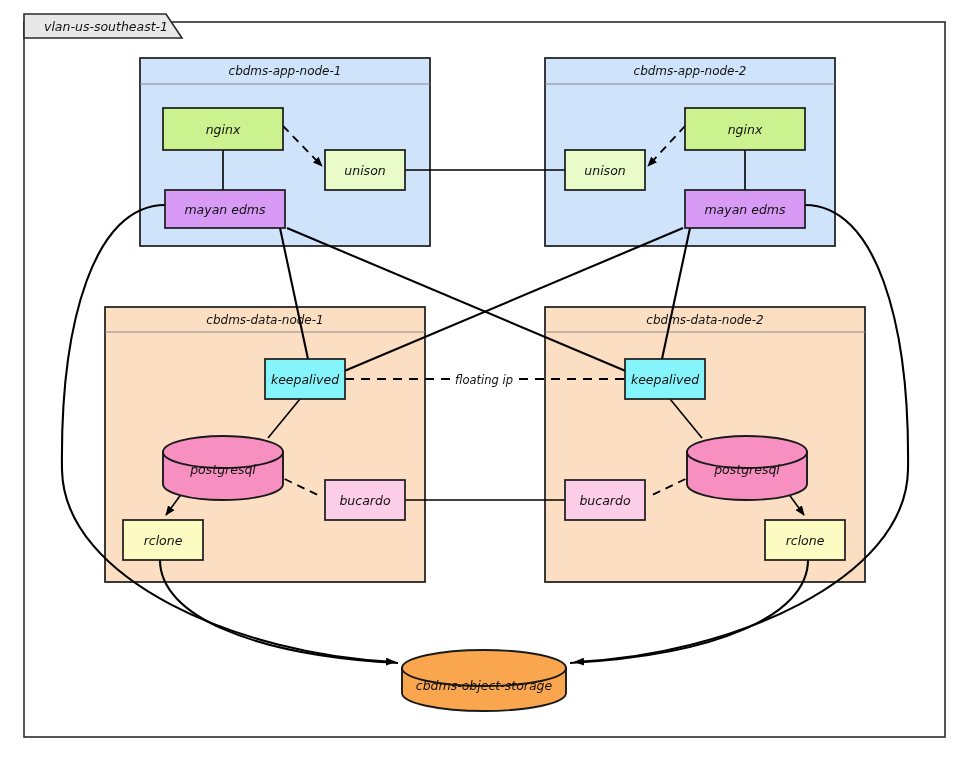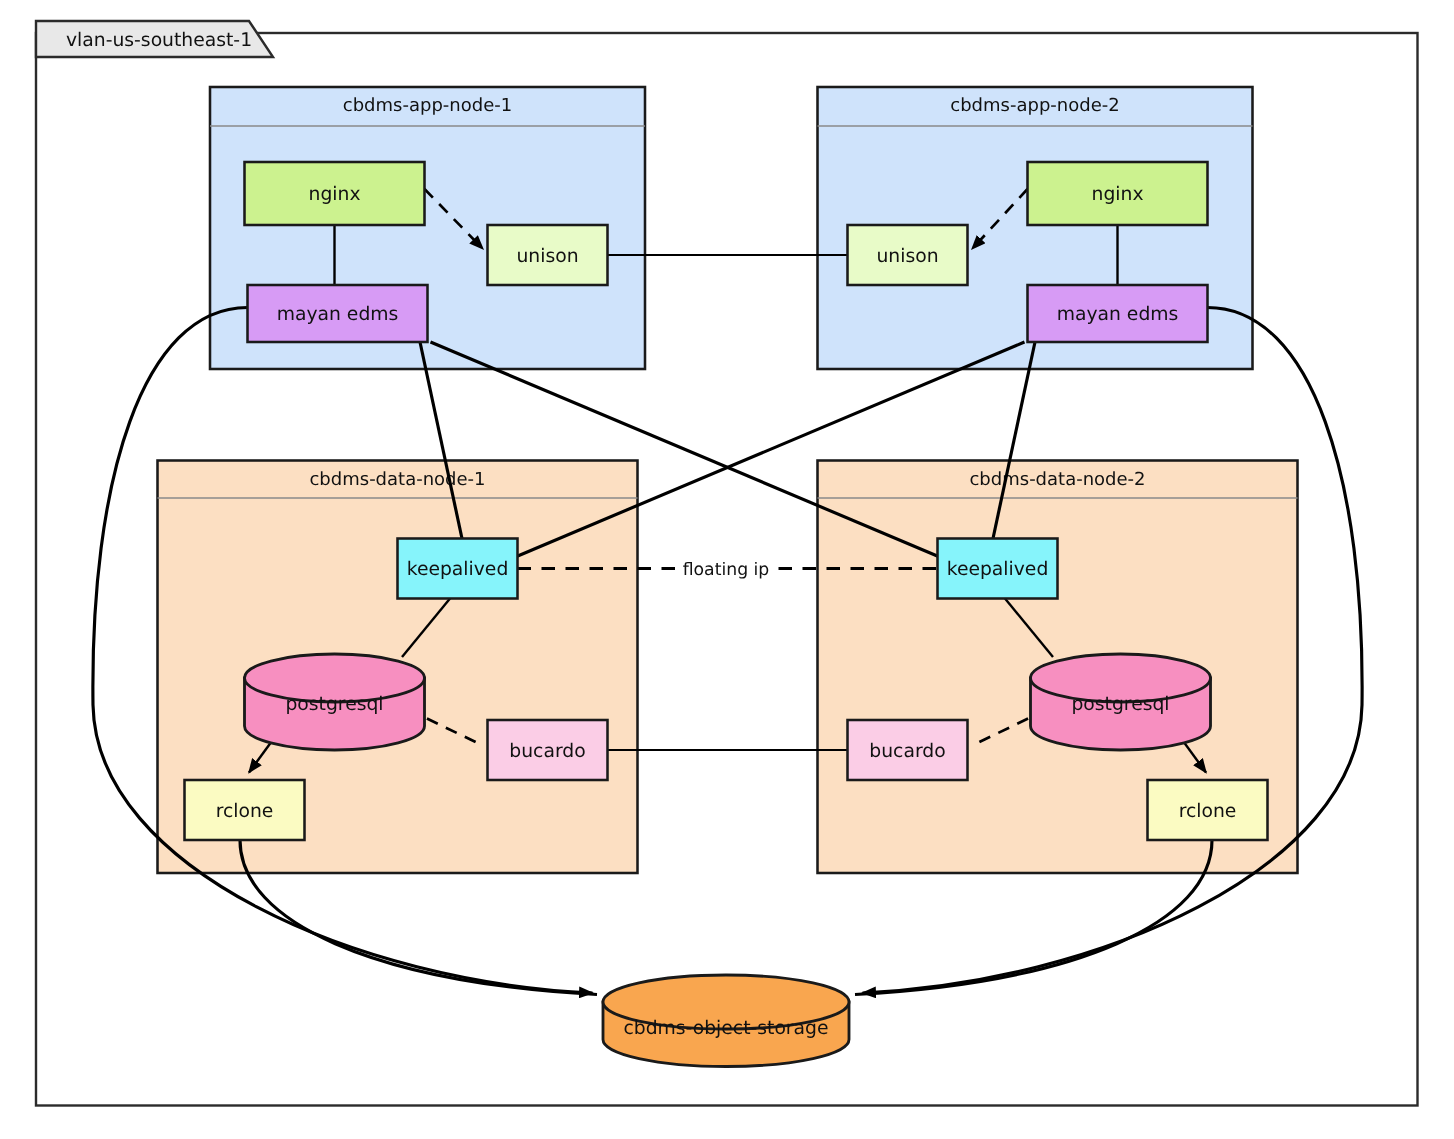--- a/index.html
+++ b/index.html
@@ -10,20 +10,21 @@
   body {
     width: 969px;
     height: 759px;
     font-family: "DejaVu Sans", "Liberation Sans", sans-serif;
     overflow: hidden;
   }
   #diagram-root {
     position: relative;
     width: 969px;
     height: 759px;
+    font-style: italic;
   }
   svg#diagram {
     display: block;
     width: 969px;
     height: 759px;
   }
   .node-label {
     font-family: "DejaVu Sans", "Liberation Sans", sans-serif;
     font-size: 12.5px;
     fill: #111111;

